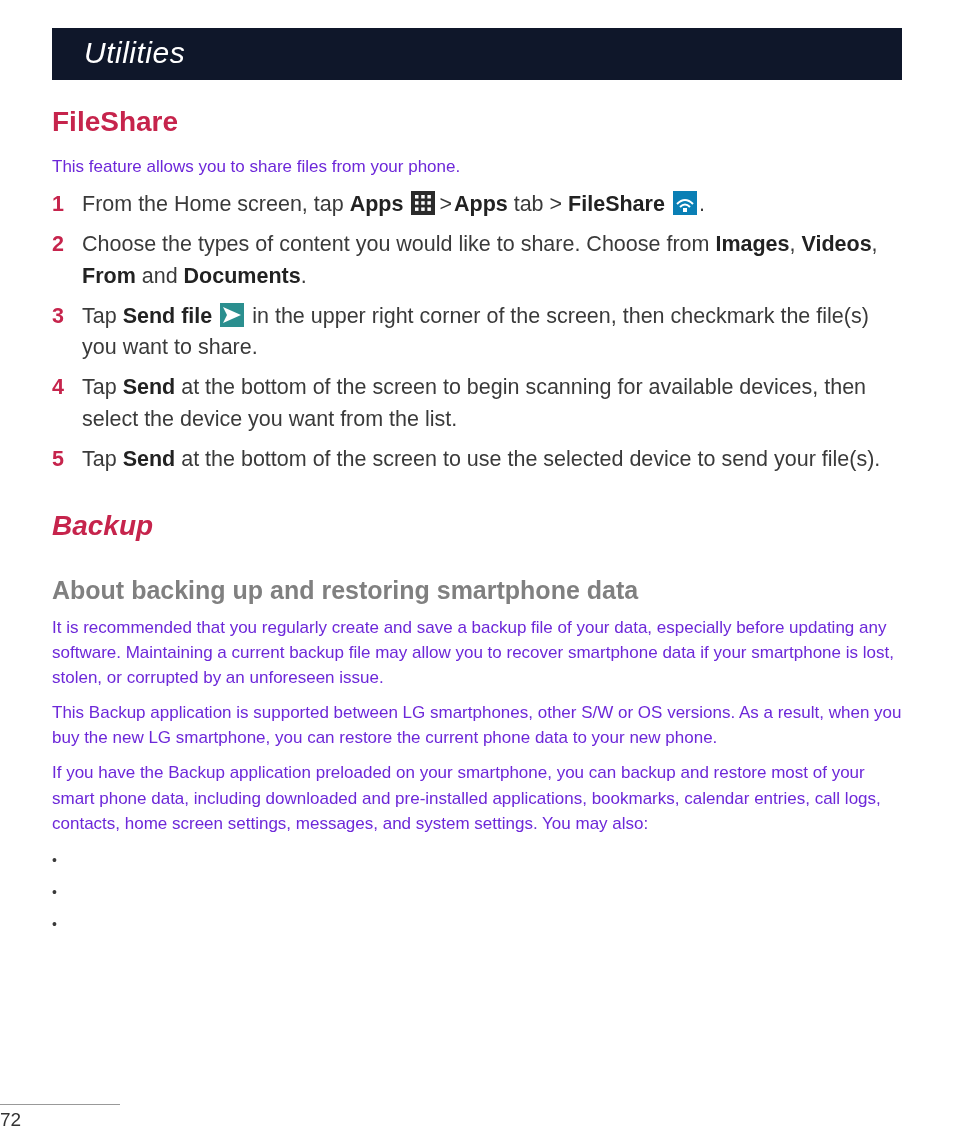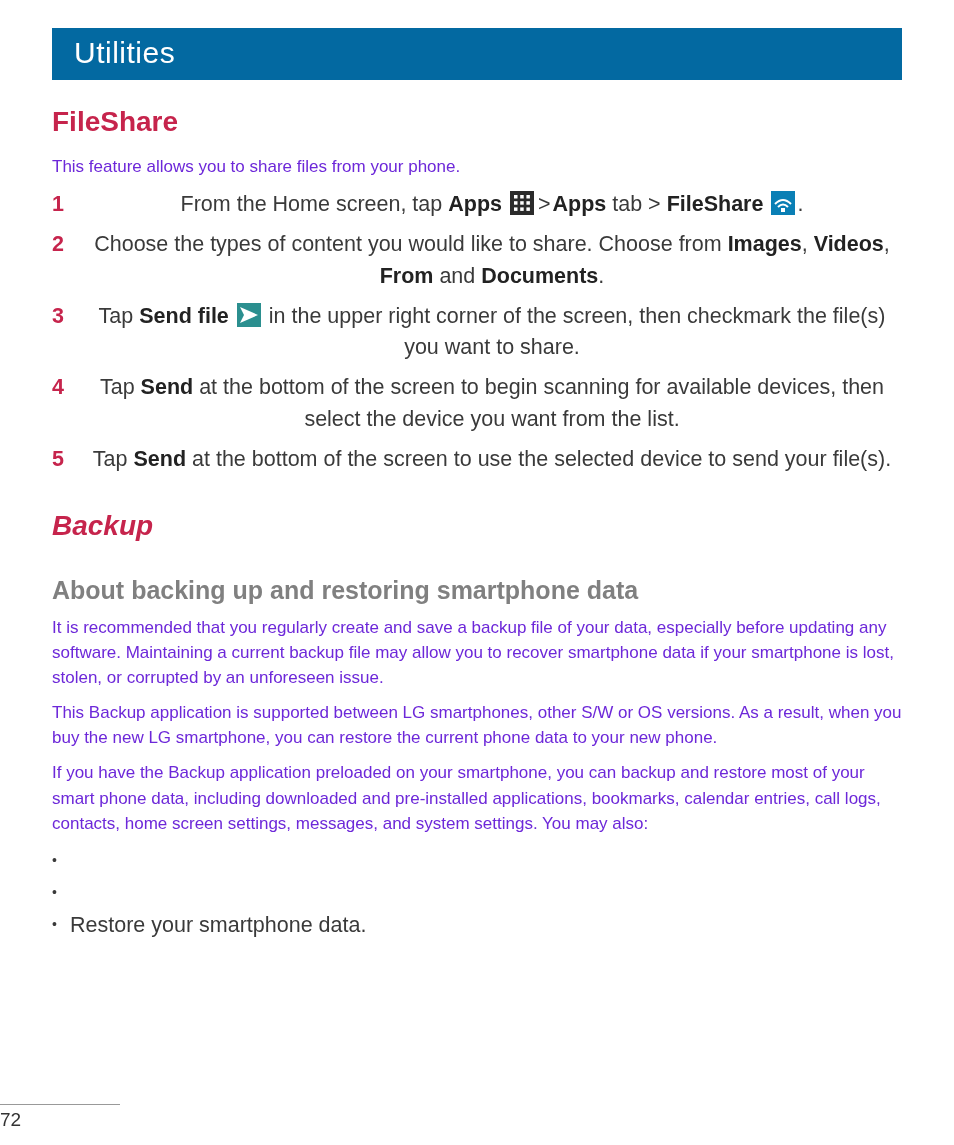--- a/index.html
+++ b/index.html
@@ -9,26 +9,27 @@
     font-family: "Helvetica Neue", Arial, sans-serif;
     width: 954px;
     height: 1145px;
     position: relative;
     color: #333333;
   }
   .page {
     padding: 28px 52px 0 52px;
   }
   .chapter-banner {
-    background: #0369a1;
+    background: #0f172a;
     color: #ffffff;
     font-size: 30px;
     font-weight: 400;
-    padding: 8px 18px 10px 22px;
+    padding: 8px 18px 10px 32px;
     letter-spacing: 0.5px;
+    font-style: italic;
   }
   .section-heading {
     color: #c6244c;
     font-size: 28px;
     font-weight: bold;
     margin-top: 26px;
     margin-bottom: 16px;
   }
   .body-text {
     font-size: 17px;
@@ -46,21 +47,20 @@
     font-weight: 300;
   }
   .step-num {
     color: #c6244c;
     font-weight: bold;
     width: 30px;
     flex-shrink: 0;
   }
   .step-body {
     flex: 1;
-    text-align: center;
   }
   .b {
     font-weight: bold;
     color: #222222;
   }
   .subheading {
     color: #808080;
     font-size: 25px;
     font-weight: bold;
     margin-top: 34px;
@@ -198,21 +198,20 @@
   <p class="body-text">If you have the Backup application preloaded on your smartphone, you can backup and restore most of your smart phone data, including downloaded and pre-installed applications, bookmarks, calendar entries, call logs, contacts, home screen settings, messages, and system settings. You may also:</p>
 
   <div class="bullet">
     <div class="bullet-dot">•</div>
   </div>
   <div class="bullet">
     <div class="bullet-dot">•</div>
   </div>
   <div class="bullet">
     <div class="bullet-dot">•</div>
-    <div>Restore your smartphone data.</div>
   </div>
 
 </div>
 
 <div class="footer-area">
   <div class="footer-line"></div>
   <div class="page-number">72</div>
 </div>
 
 </body></html>

